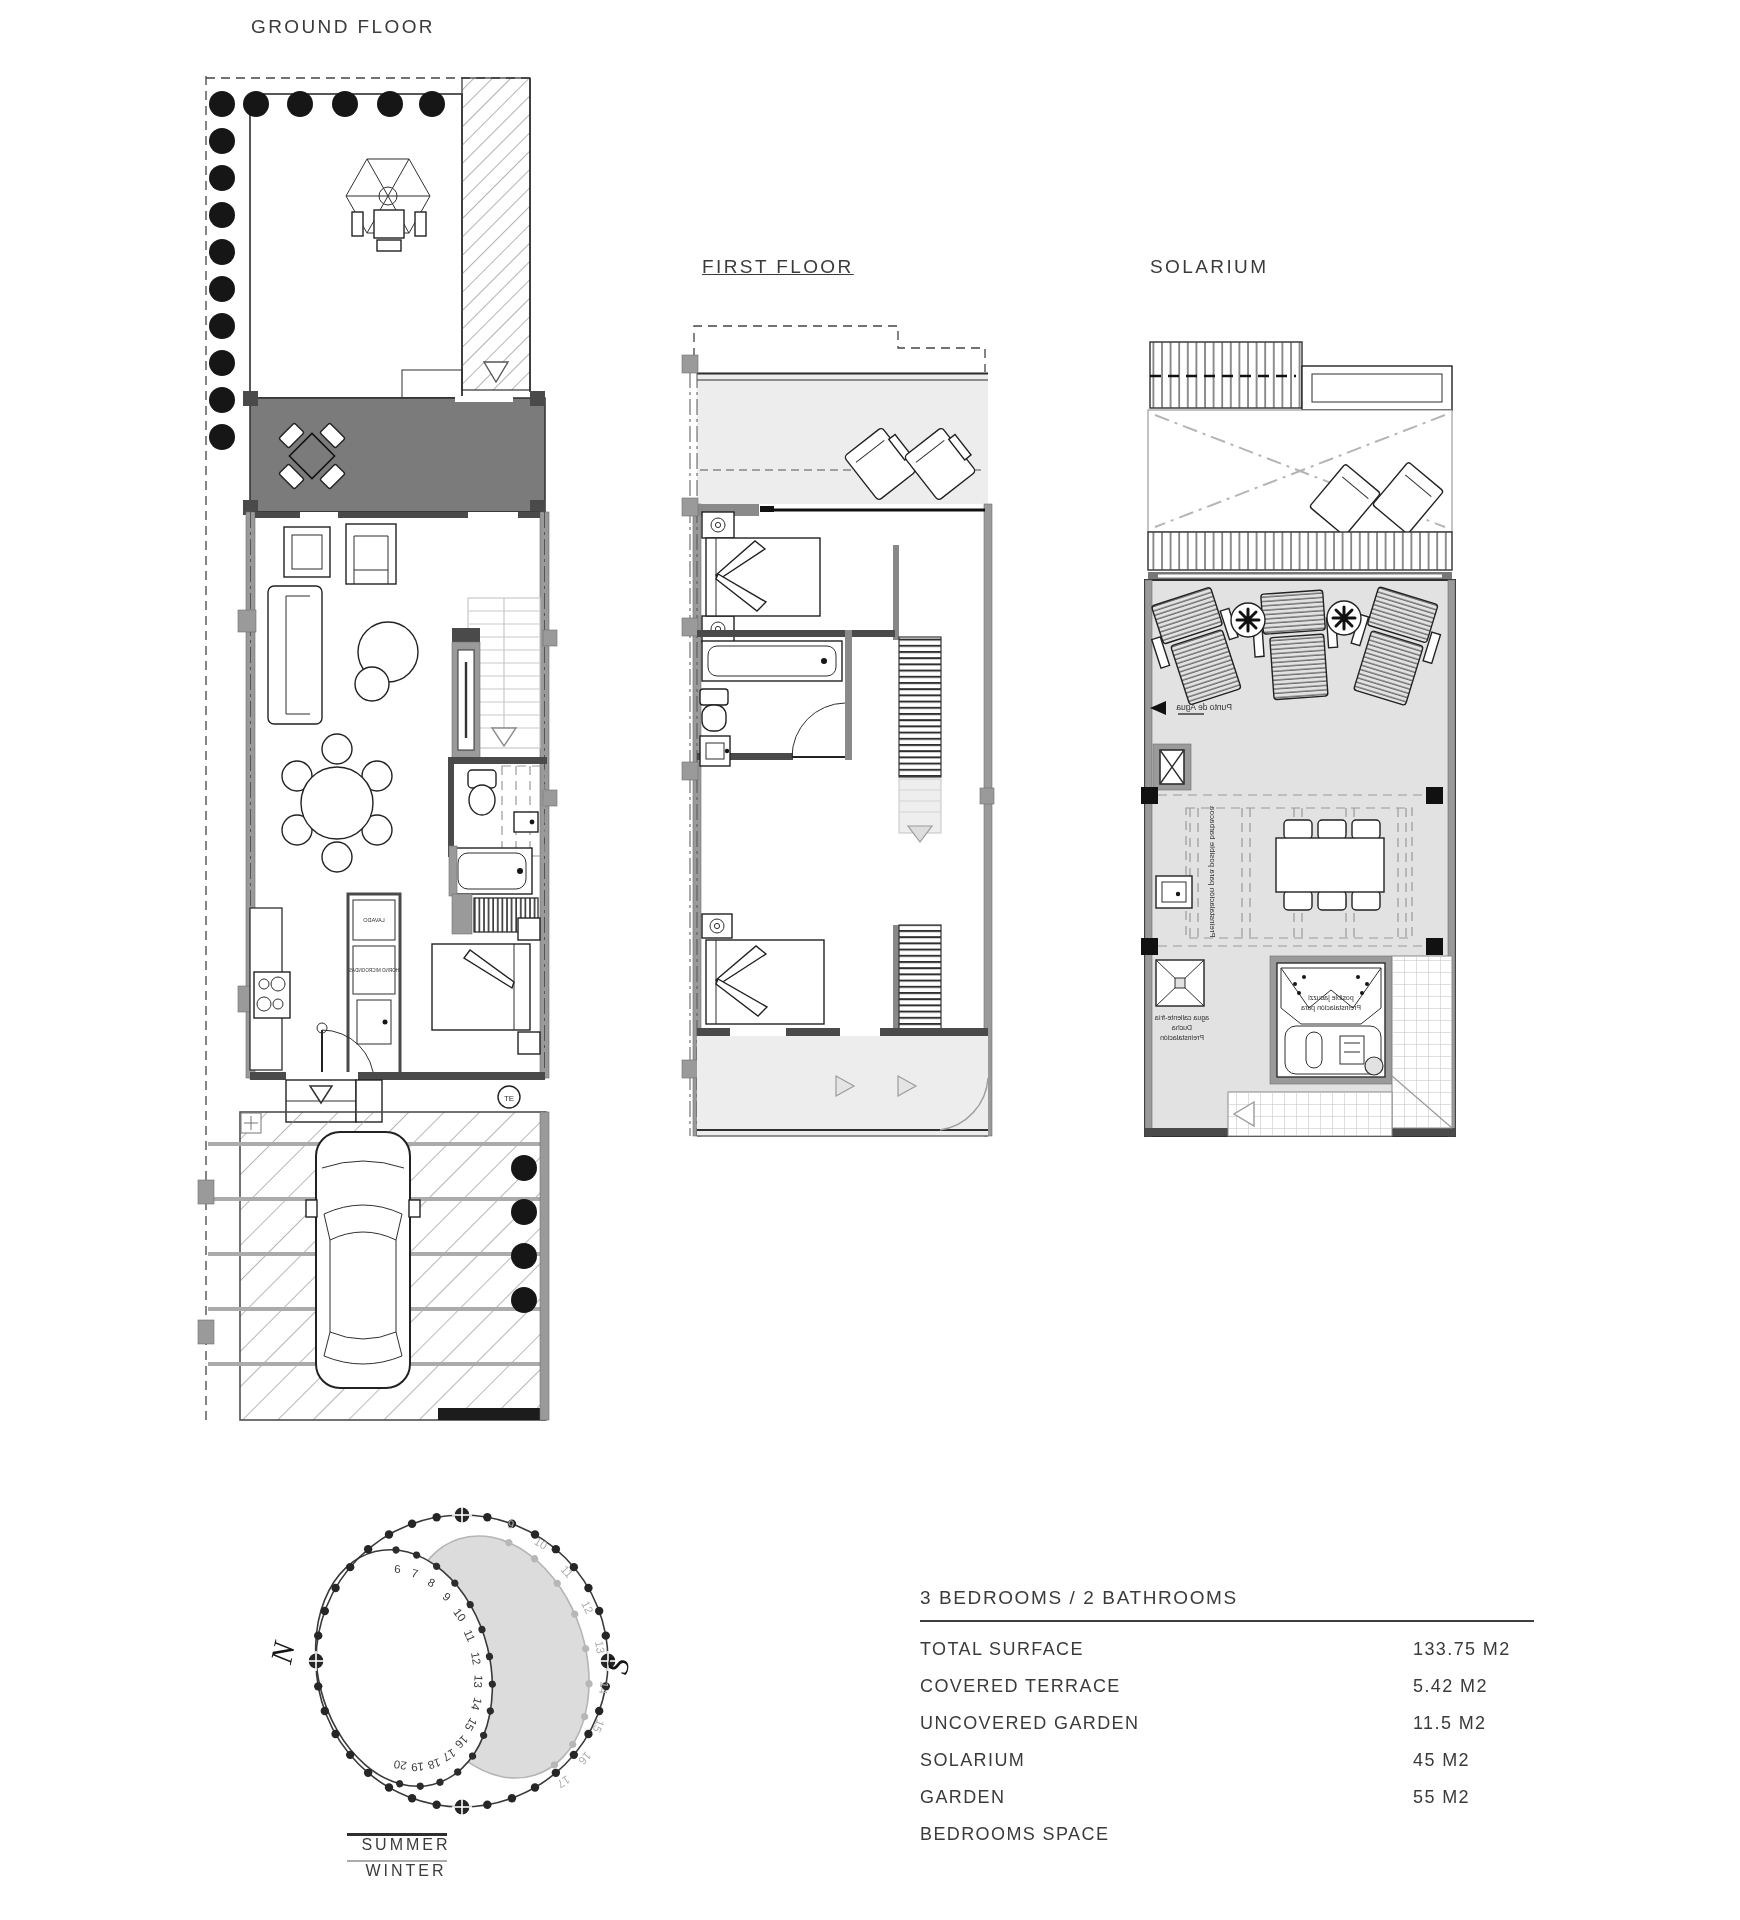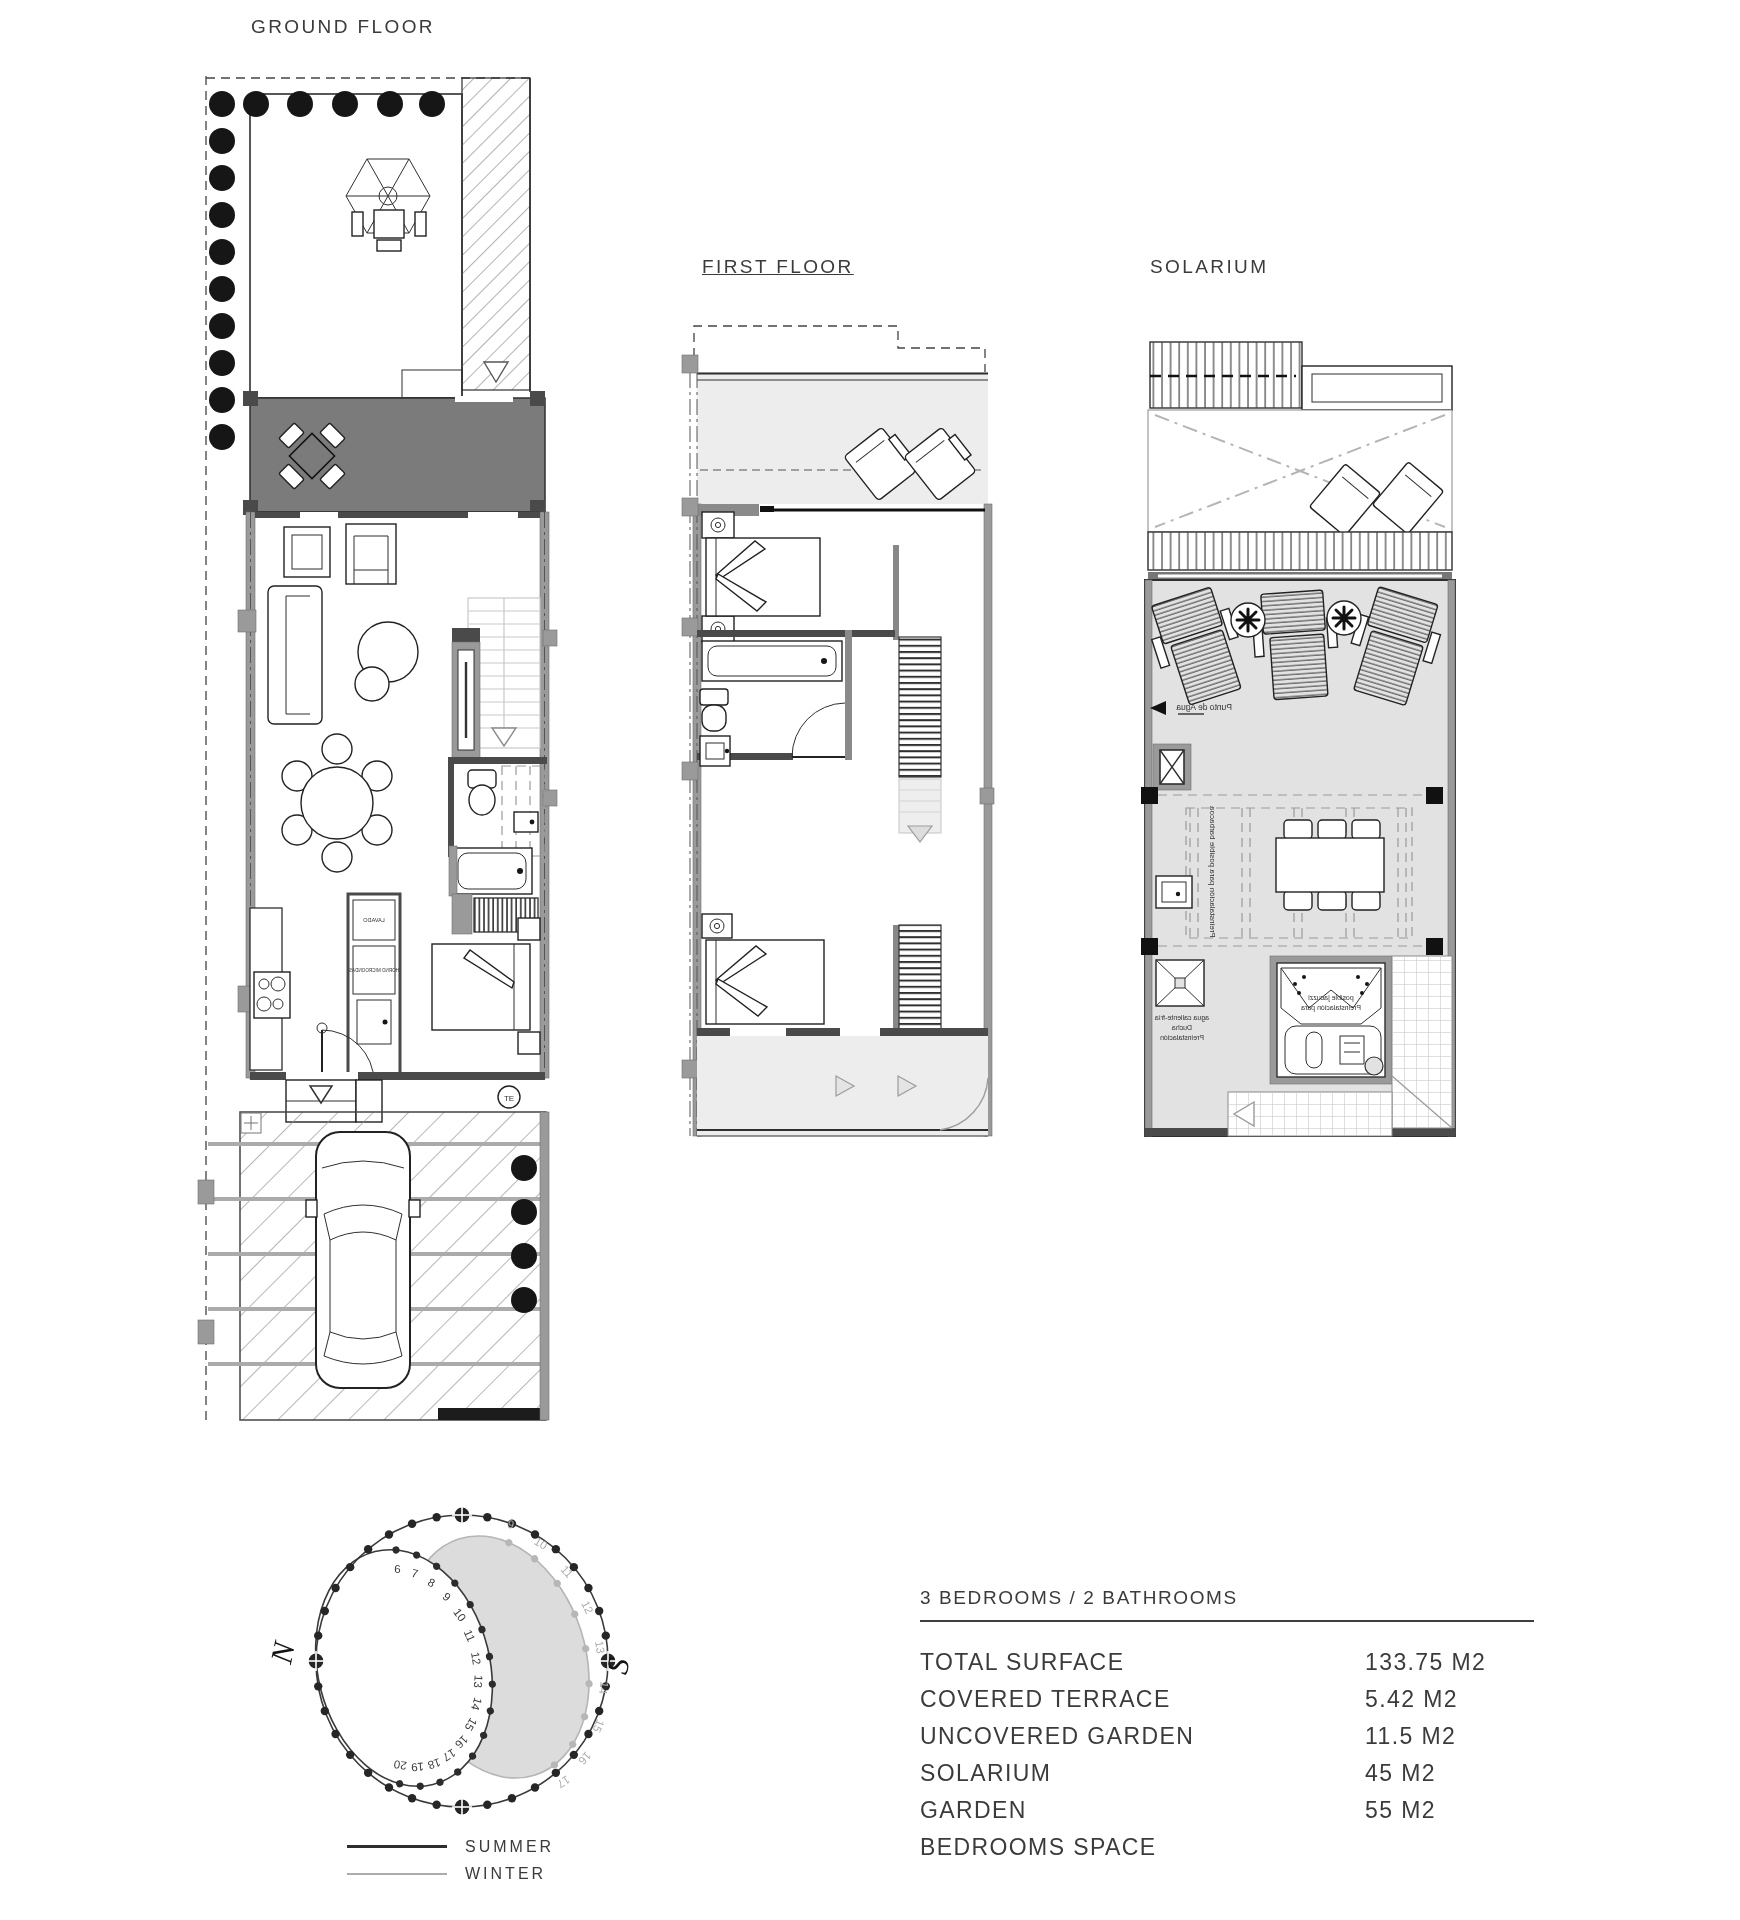--- a/index.html
+++ b/index.html
@@ -8,26 +8,26 @@
   svg{position:absolute;left:0;top:0;}
   svg text{font-family:"Liberation Sans",sans-serif;}
   .plan-title{position:absolute;font-size:19px;letter-spacing:2.4px;color:#3b3b3b;white-space:nowrap;text-align:center;}
   #t-ground{left:251px;top:16px;}
   #t-first{left:702px;top:256px;text-decoration:underline;}
   #t-sol{left:1150px;top:256px;}
   
   .spec{position:absolute;left:920px;top:1567px;width:614px;}
   .spec-title{font-size:19px;letter-spacing:1.6px;padding-bottom:11px;margin-top:20px;}
   .spec-rule{border-top:2px solid #3f3f3f;margin-bottom:17px;}
-  .spec-row{display:flex;align-items:flex-end;height:37px;font-size:23px;letter-spacing:1.4px;}
+  .spec-row{display:flex;align-items:flex-start;height:37px;font-size:18px;letter-spacing:1.4px;gap:48px;}
   .spec-label{width:445px;}
   .spec-value{flex:1;}
   
   .legend{position:absolute;left:347px;top:1833px;font-size:16px;letter-spacing:3px;color:#3b3b3b;}
-  .legend-row{display:flex;align-items:center;height:27px;}
+  .legend-row{display:flex;align-items:center;height:27px;flex-direction:column;}
   .legend-line{width:100px;margin-right:18px;border-top:3px solid #2e2e2e;}
   .legend-line.winter{border-top:2px solid #ababab;}
   
   .f{fill:#fff;stroke:#222;stroke-width:1.4;}
   .s1{fill:none;stroke:#2f2f2f;stroke-width:1.6;}
   .thin{fill:none;stroke:#2f2f2f;stroke-width:1;}
   .wall{fill:#4a4a4a;stroke:none;}
   .wallm{fill:#9a9a9a;stroke:#6e6e6e;stroke-width:.6;}
   .dash{fill:none;stroke:#444;stroke-width:1.3;stroke-dasharray:9 6;}
   .dashdot{fill:none;stroke:#555;stroke-width:1;stroke-dasharray:16 4 3 4;}

